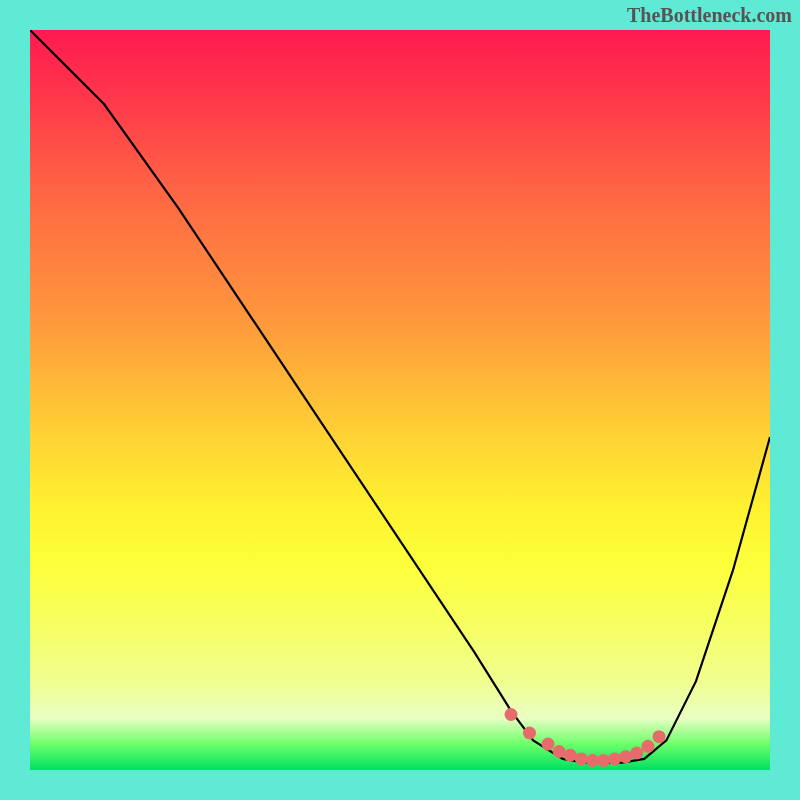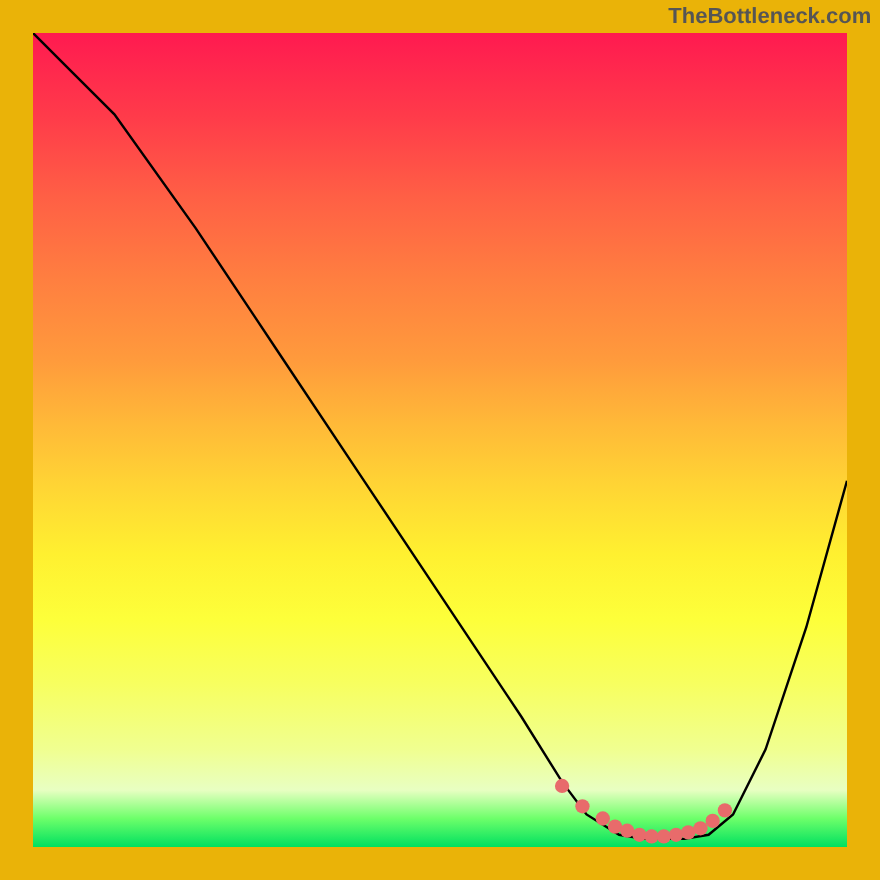--- a/index.html
+++ b/index.html
@@ -8,21 +8,22 @@
     background: #000;
     width: 800px;
     height: 800px;
     overflow: hidden;
     font-family: Arial, sans-serif;
   }
   .outer {
     width: 800px;
     height: 800px;
     position: relative;
-    background: #eab308;
+    background: #5eead4;
+    font-family: Liberation Serif, serif;
   }
   .watermark {
     position: absolute;
     top: 4px;
     right: 8px;
     color: #555;
     font-size: 20px;
     font-weight: bold;
     z-index: 5;
   }

